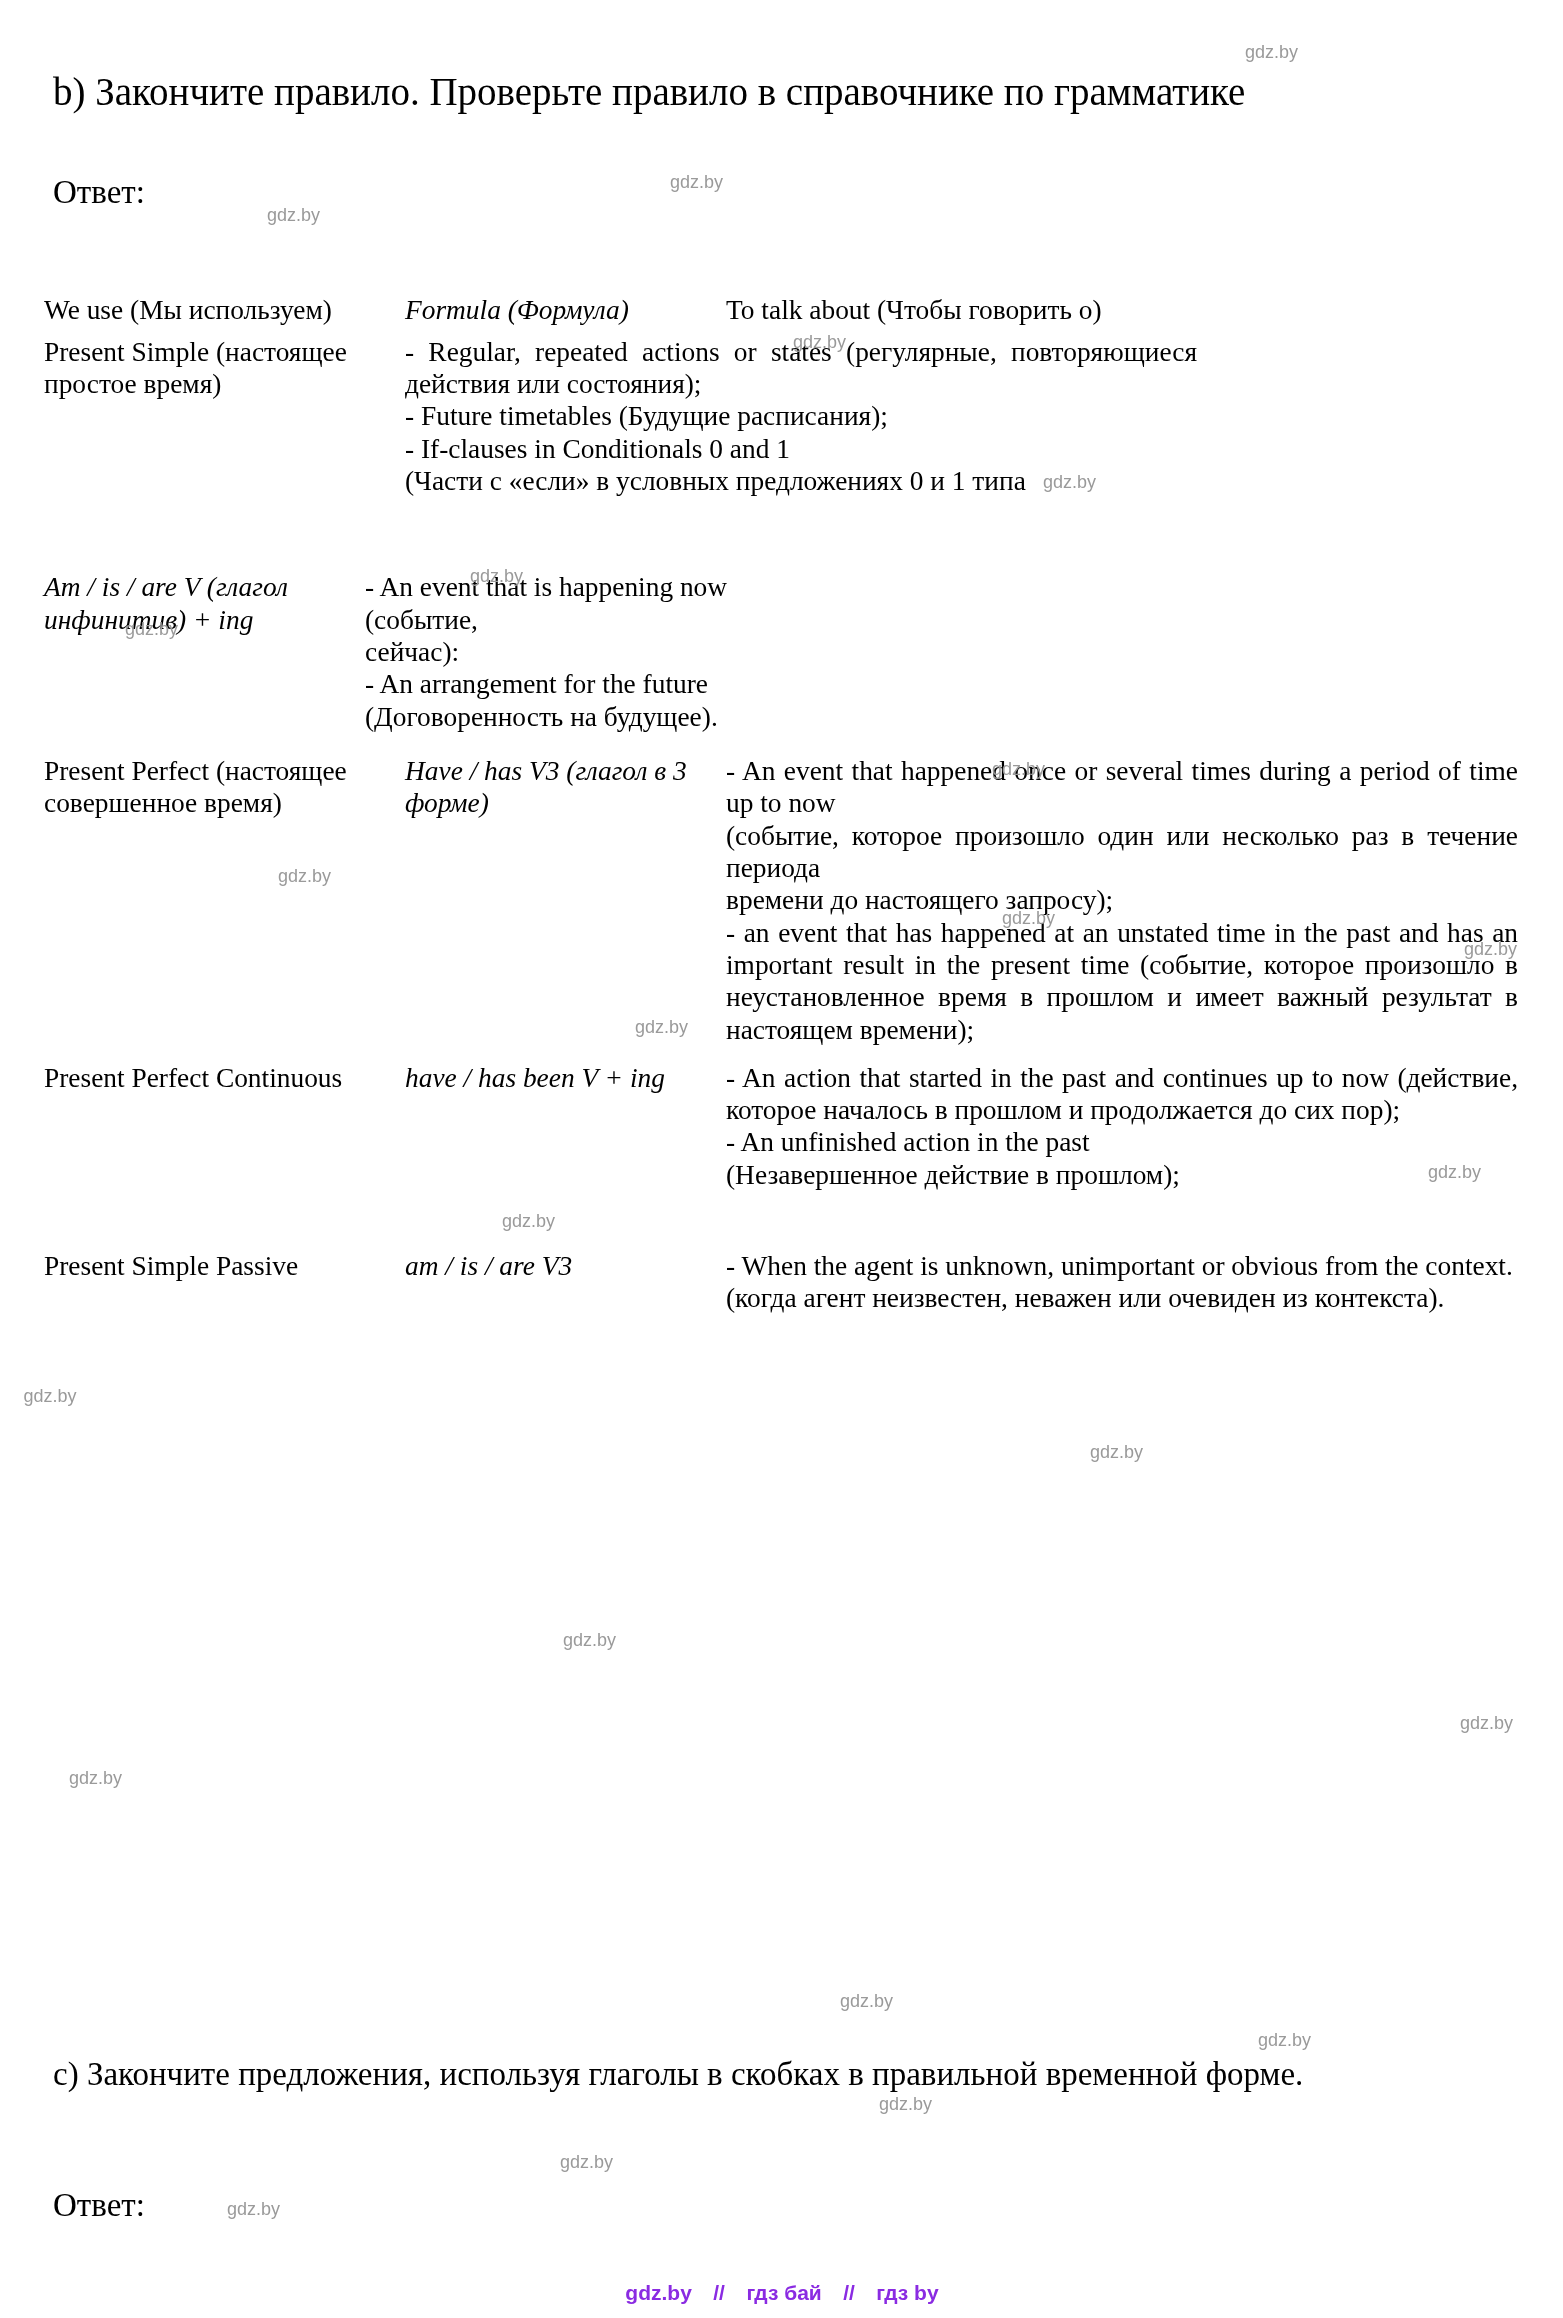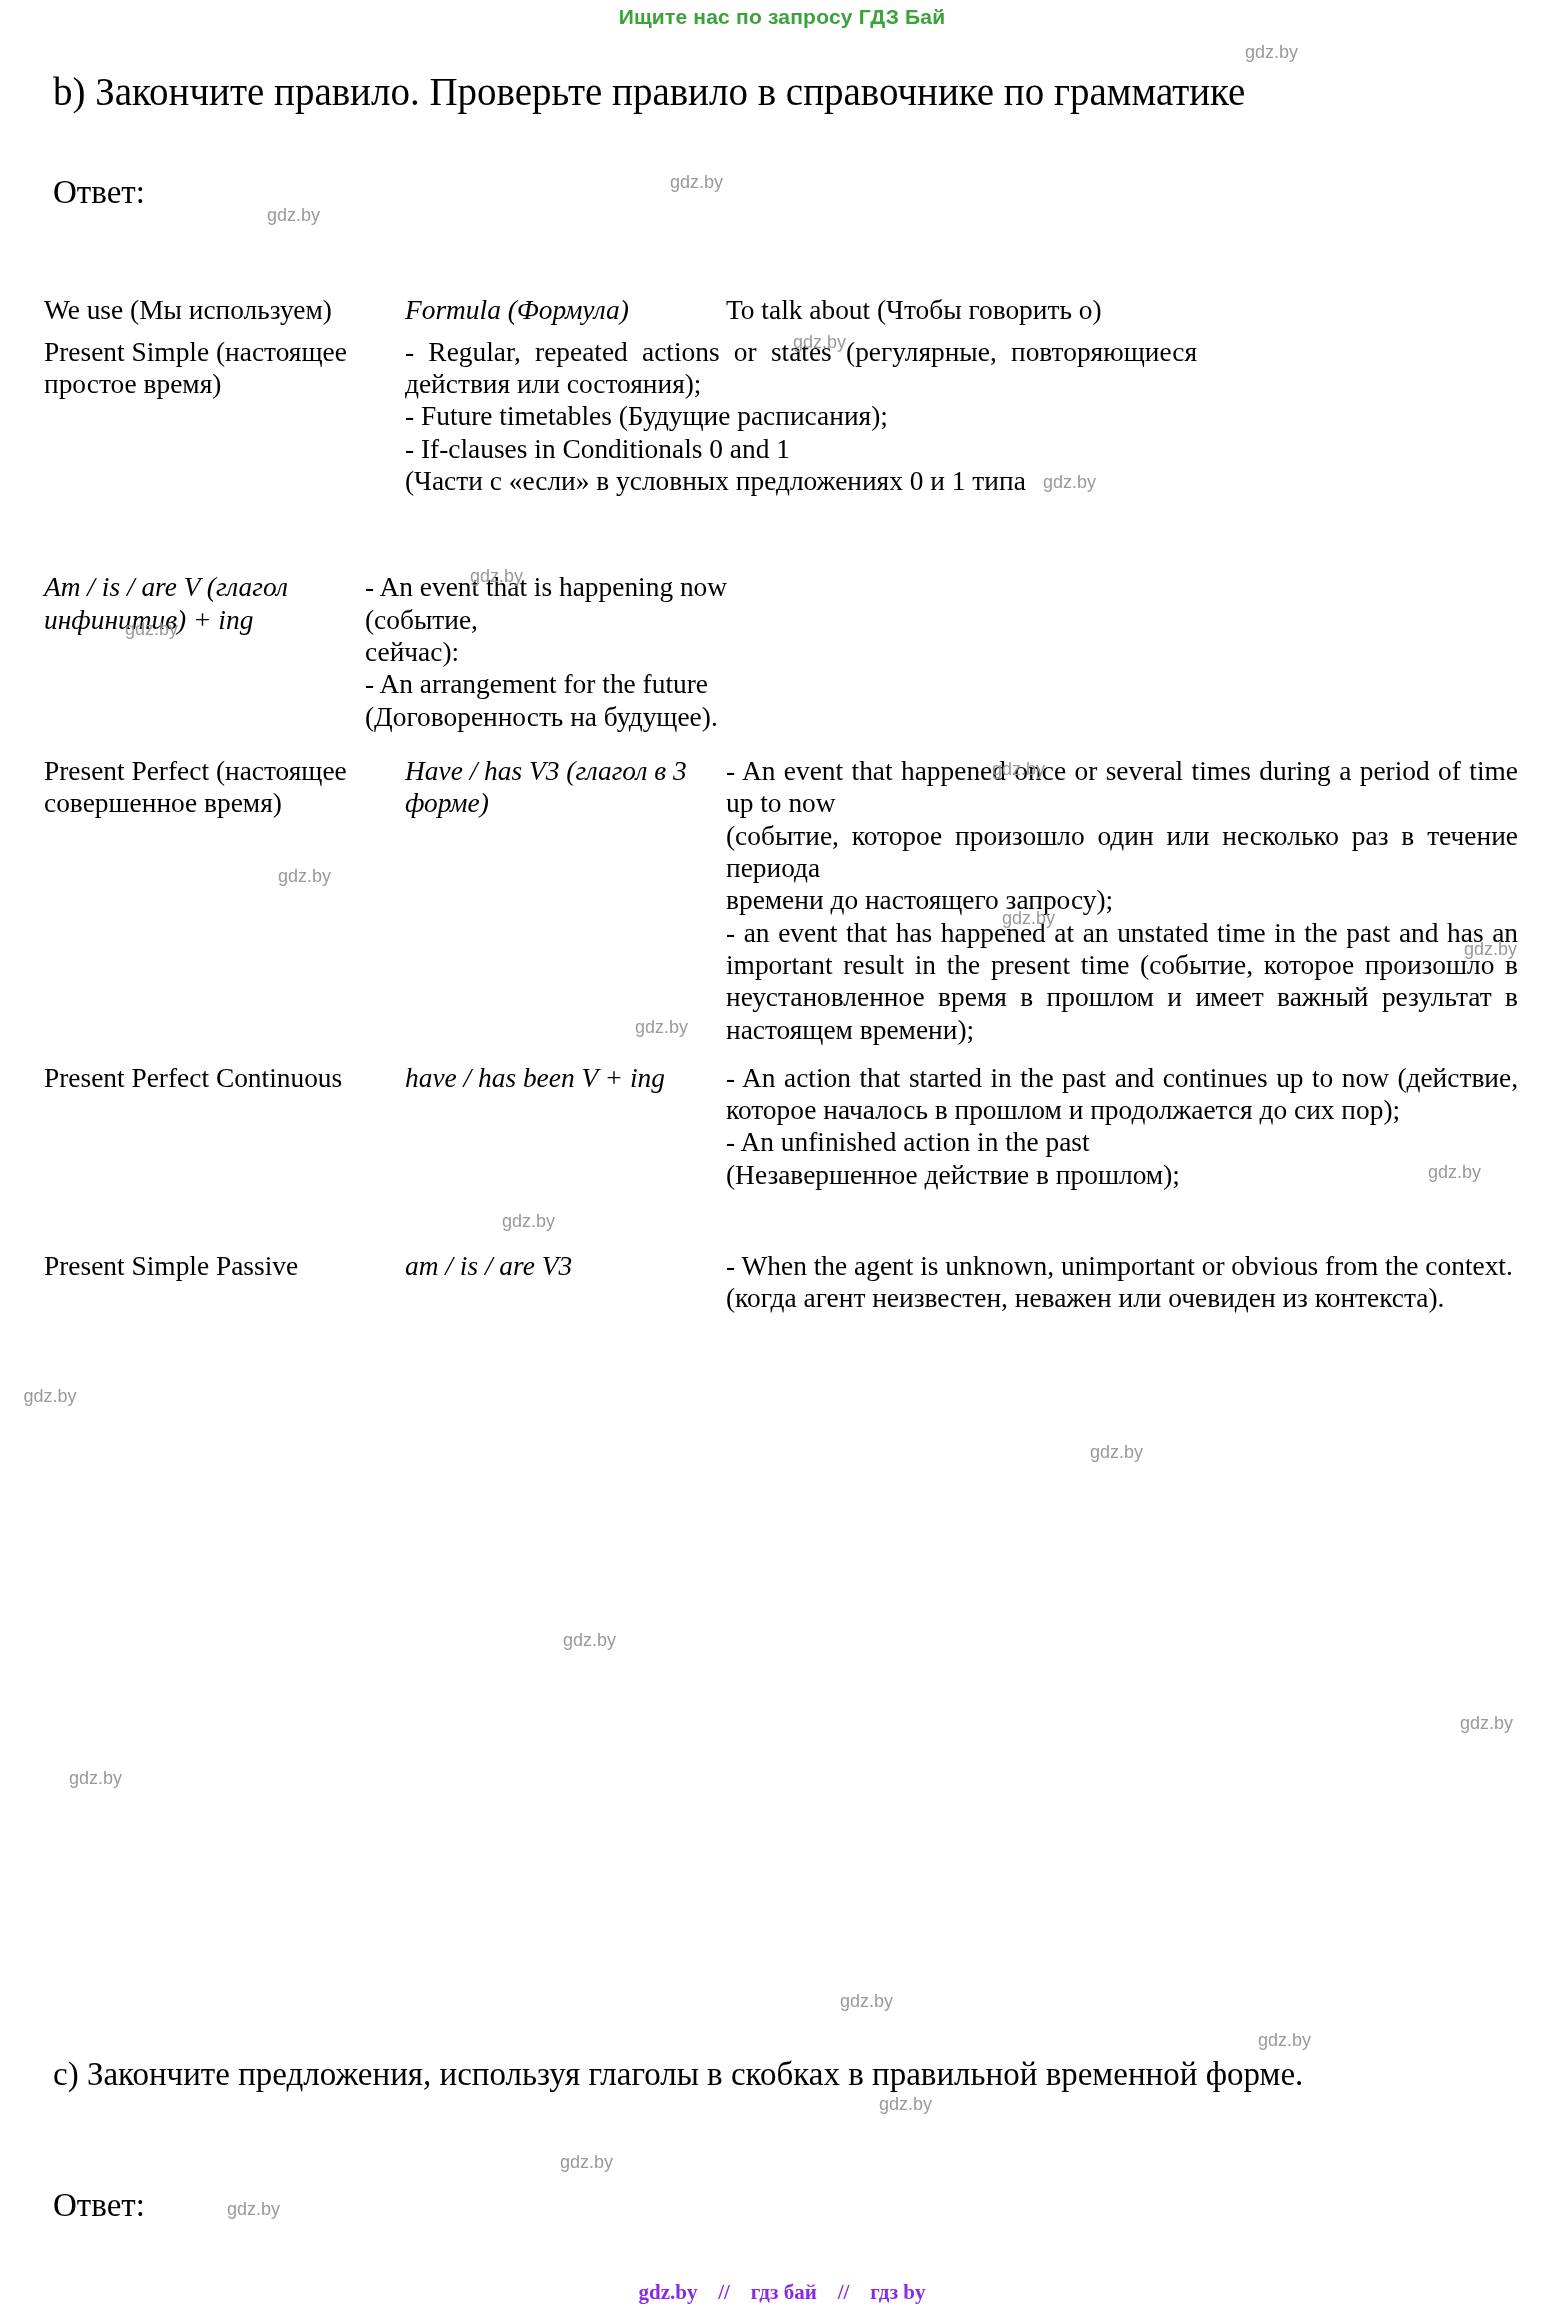--- a/index.html
+++ b/index.html
@@ -106,32 +106,31 @@
     font-size: 33px;
   }
   
   .footer {
     position: absolute;
     bottom: 14px;
     left: 0;
     width: 100%;
     text-align: center;
     color: #8a2be2;
-    font-family: Liberation Serif, serif;
+    font-family: Liberation Sans, sans-serif;
     font-weight: bold;
     font-size: 21px;
   }
   .footer span { margin: 0 7.8px; }
 </style>
 </head>
 <body>
 
 <div class="page">
 
-  <div class="top-banner">Ищите нас по запросу ГДЗ Бай</div>
 
   <div class="task-b">b) Закончите правило. Проверьте правило в справочнике по грамматике</div>
   <div class="answer-b">Ответ:</div>
 
   <div class="grid">
 
     <div class="grid-row">
       <div class="col-a cell">We use (Мы используем)</div>
       <div class="col-b cell">Formula (Формула)</div>
       <div class="col-c cell">To talk about (Чтобы говорить о)</div>

